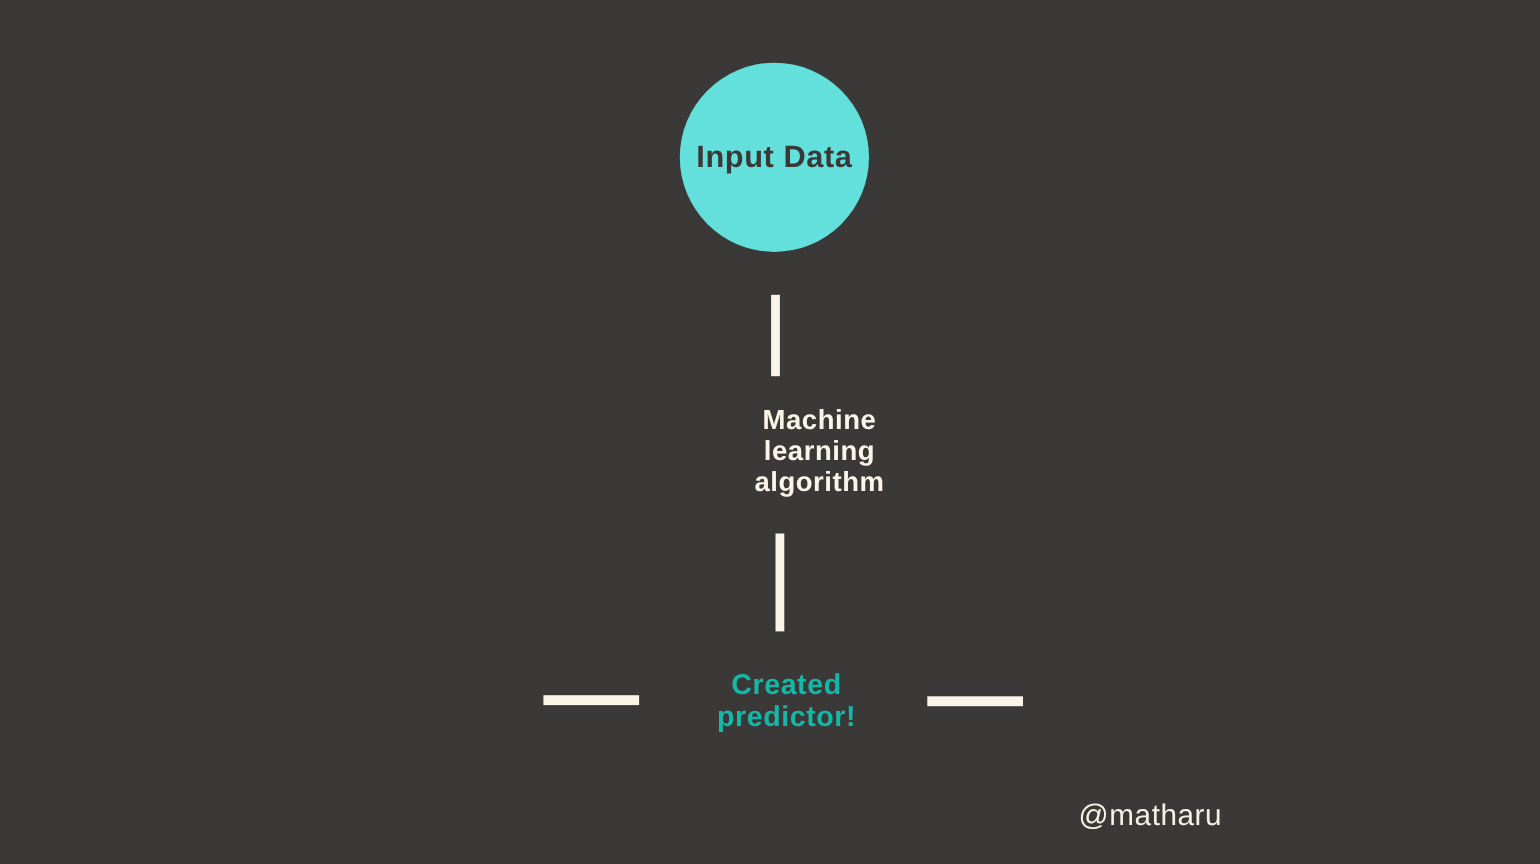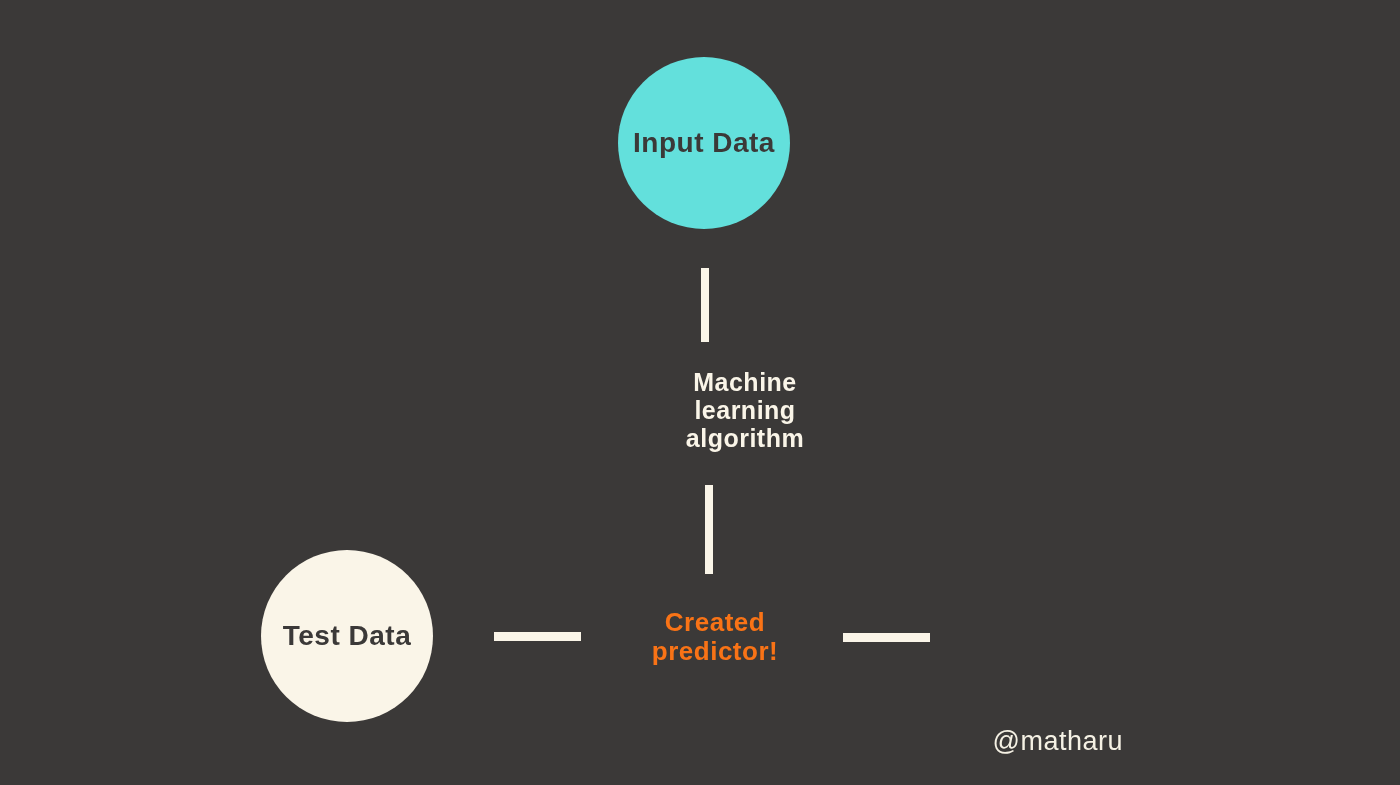--- a/index.html
+++ b/index.html
@@ -58,46 +58,43 @@
     line-height: 28px;
   }
   .text-created {
     left: 640px; top: 608px;
     width: 150px;
     font-size: 26px;
     line-height: 29px;
   }
   .watermark {
     position: absolute;
-    right: 38px; top: 726px;
+    right: 50px; top: 726px;
     font-size: 27px;
     font-weight: 400;
     letter-spacing: 0.5px;
   }
 </style>
 </head>
 <body>
 
 <div class="canvas" style="background-color: rgb(59, 57, 56);">
 
   <div class="circle circle-input" style="background-color: rgb(99, 224, 220);">
     <span class="circle-label" style="color: rgb(59, 57, 56);">Input Data</span>
   </div>
 
   <div class="connector vline-1" style="background-color: rgb(250, 245, 232);"></div>
 
   <div class="text-node text-ml" style="color: rgb(250, 245, 232); margin-left: 36px;">Machine learning algorithm</div>
 
   <div class="connector vline-2" style="background-color: rgb(250, 245, 232);"></div>
 
-  <div class="text-node text-created" style="color: #f97316;">Created predictor!</div>
+  <div class="text-node text-created" style="color: #14b8a6;">Created predictor!</div>
 
-  <div class="circle circle-test" style="background-color: rgb(250, 245, 232);">
-    <span class="circle-label" style="color: rgb(59, 57, 56);">Test Data</span>
-  </div>
 
   <div class="connector hline-left" style="background-color: rgb(250, 245, 232);"></div>
 
   <div class="connector hline-right" style="background-color: rgb(250, 245, 232);"></div>
 
 
   <div class="watermark" style="color: rgb(245, 241, 228);">@matharu</div>
 
 </div>
 

